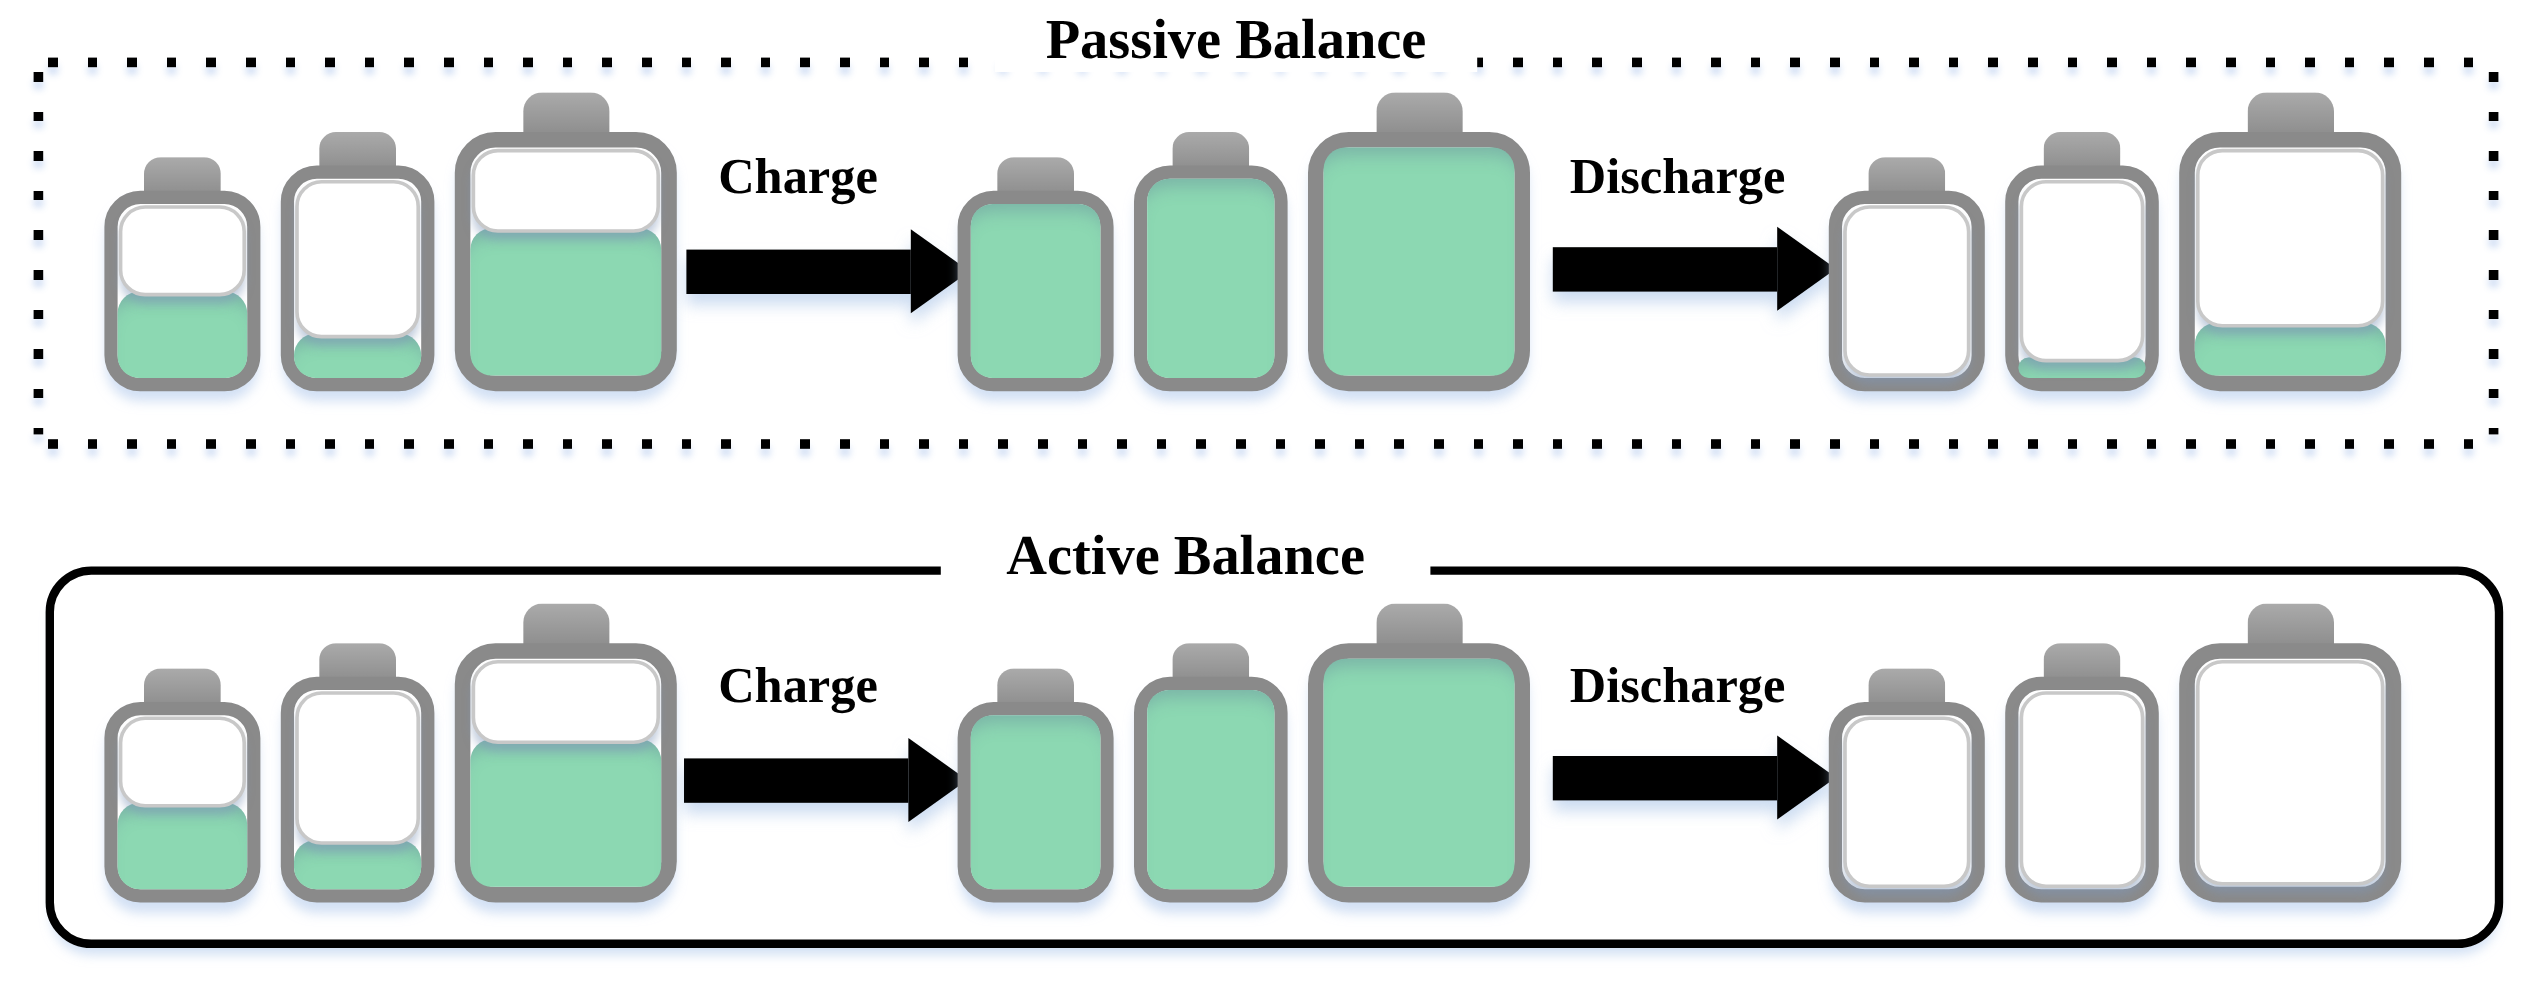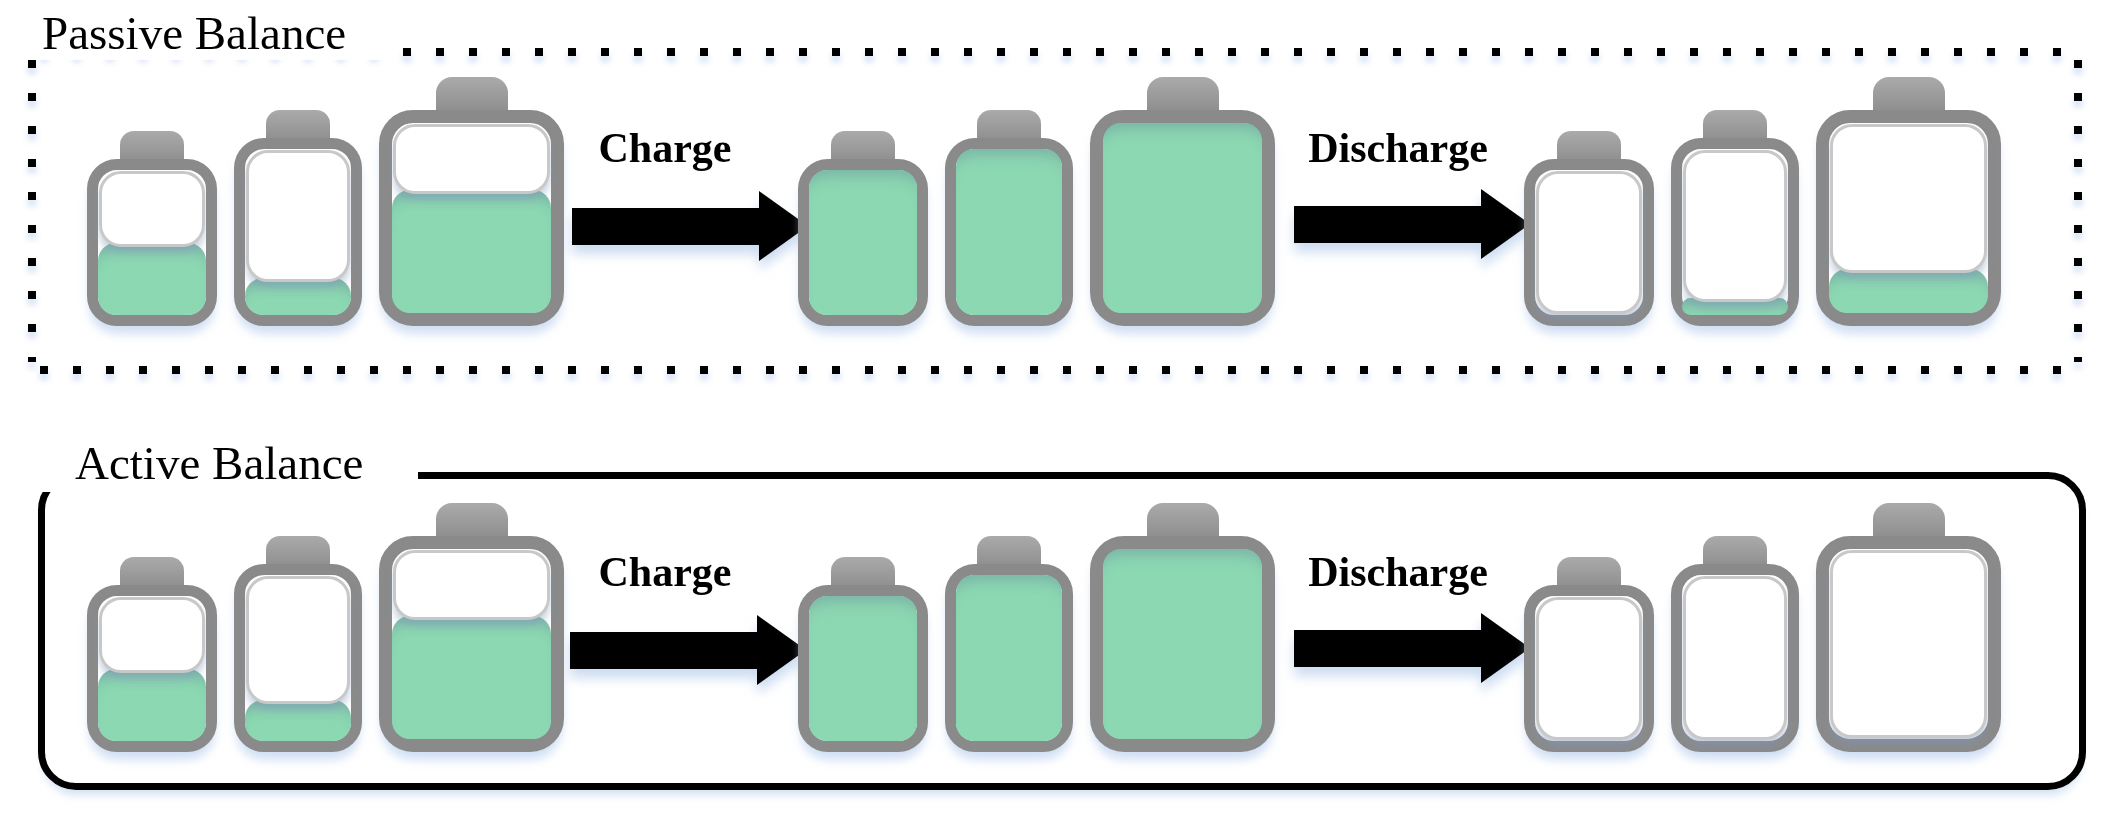--- a/index.html
+++ b/index.html
@@ -16,26 +16,26 @@
   .dline.v { width:8px; top:12px; bottom:12px;
     background:repeating-linear-gradient(to bottom,#000 0 8px,transparent 8px 33px); }
   .dline.top { top:0; } .dline.bottom { bottom:0; }
   .dline.left { left:0; } .dline.right { right:0; }
 
   .solid-box { position:absolute; left:38px; top:472px; width:2048px; height:318px;
     border:7px solid var(--panel-border,#000); border-radius:38px; box-sizing:border-box;
     box-shadow:0 10px 9px -5px rgba(175,200,235,.55); z-index:1; }
 
   
-  .panel-title { position:absolute; z-index:6;
-    font-weight:400; font-size:47px; line-height:54px; color:#000; }
+  .panel-title { position:absolute; text-align:center; z-index:6;
+    font-weight:700; font-size:47px; line-height:54px; color:#000; }
   .panel-title > span { display:inline-block; background:#fff; }
   .title-passive { top:6px; left:0; width:2060px; }
   .title-passive > span { padding:0 42px; }
-  .title-active { top:434px; left:0; width:1976px;margin-left:20px; }
+  .title-active { top:434px; left:0; width:1976px; }
   .title-active > span { padding:0 55px; line-height:58px; }
 
   
   .stage { position:absolute; height:220px; display:flex; align-items:flex-end; gap:17px; z-index:3; }
   .p1 .s1 { left:87px;  top:106px; }
   .p1 .s2 { left:798px; top:106px; }
   .p1 .s3 { left:1524px;top:106px; }
   .p2 .s1 { left:87px;  top:532px; }
   .p2 .s2 { left:798px; top:532px; }
   .p2 .s3 { left:1524px;top:532px; }

